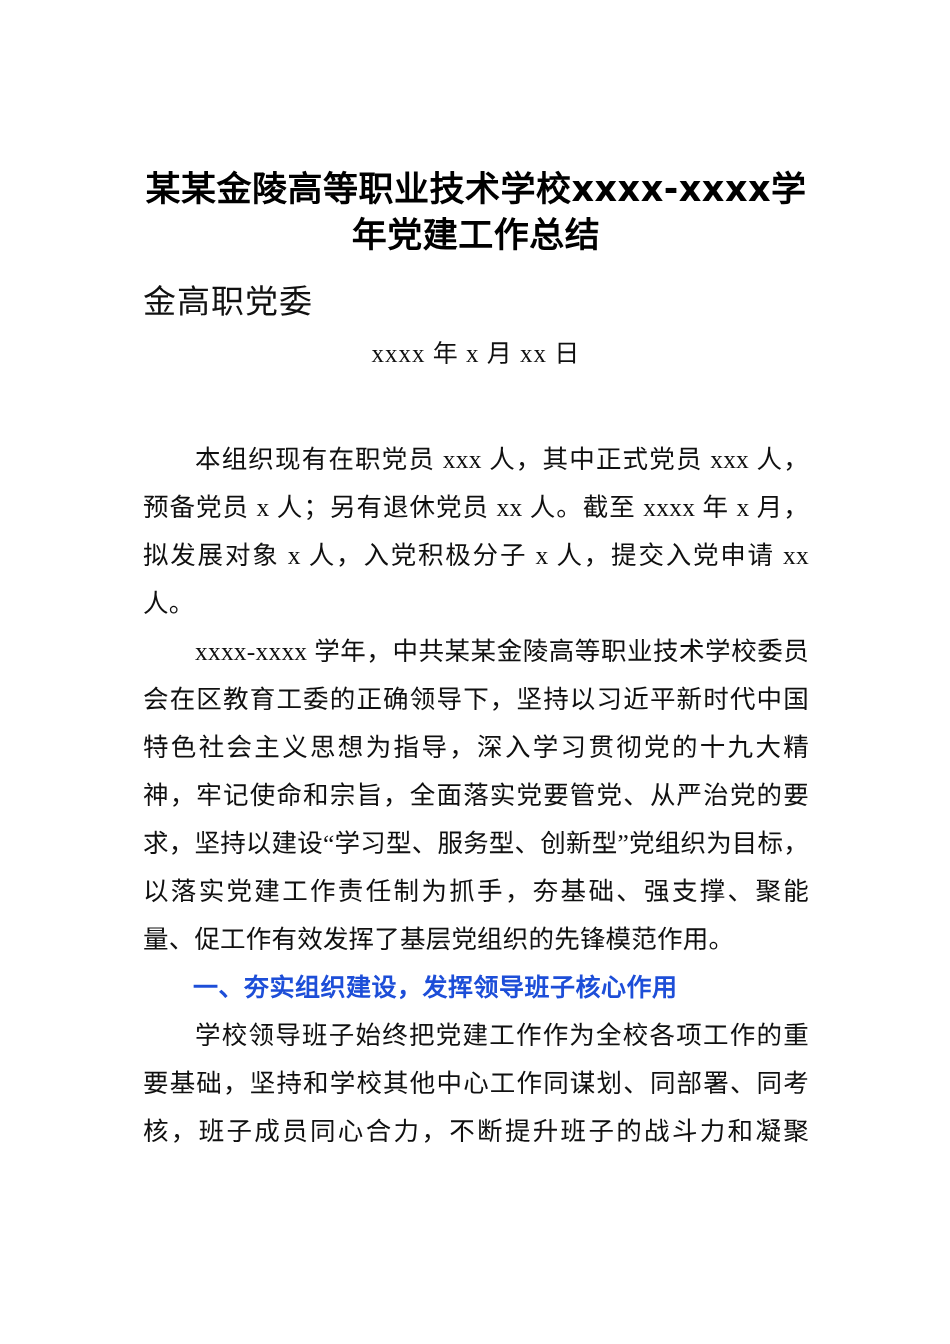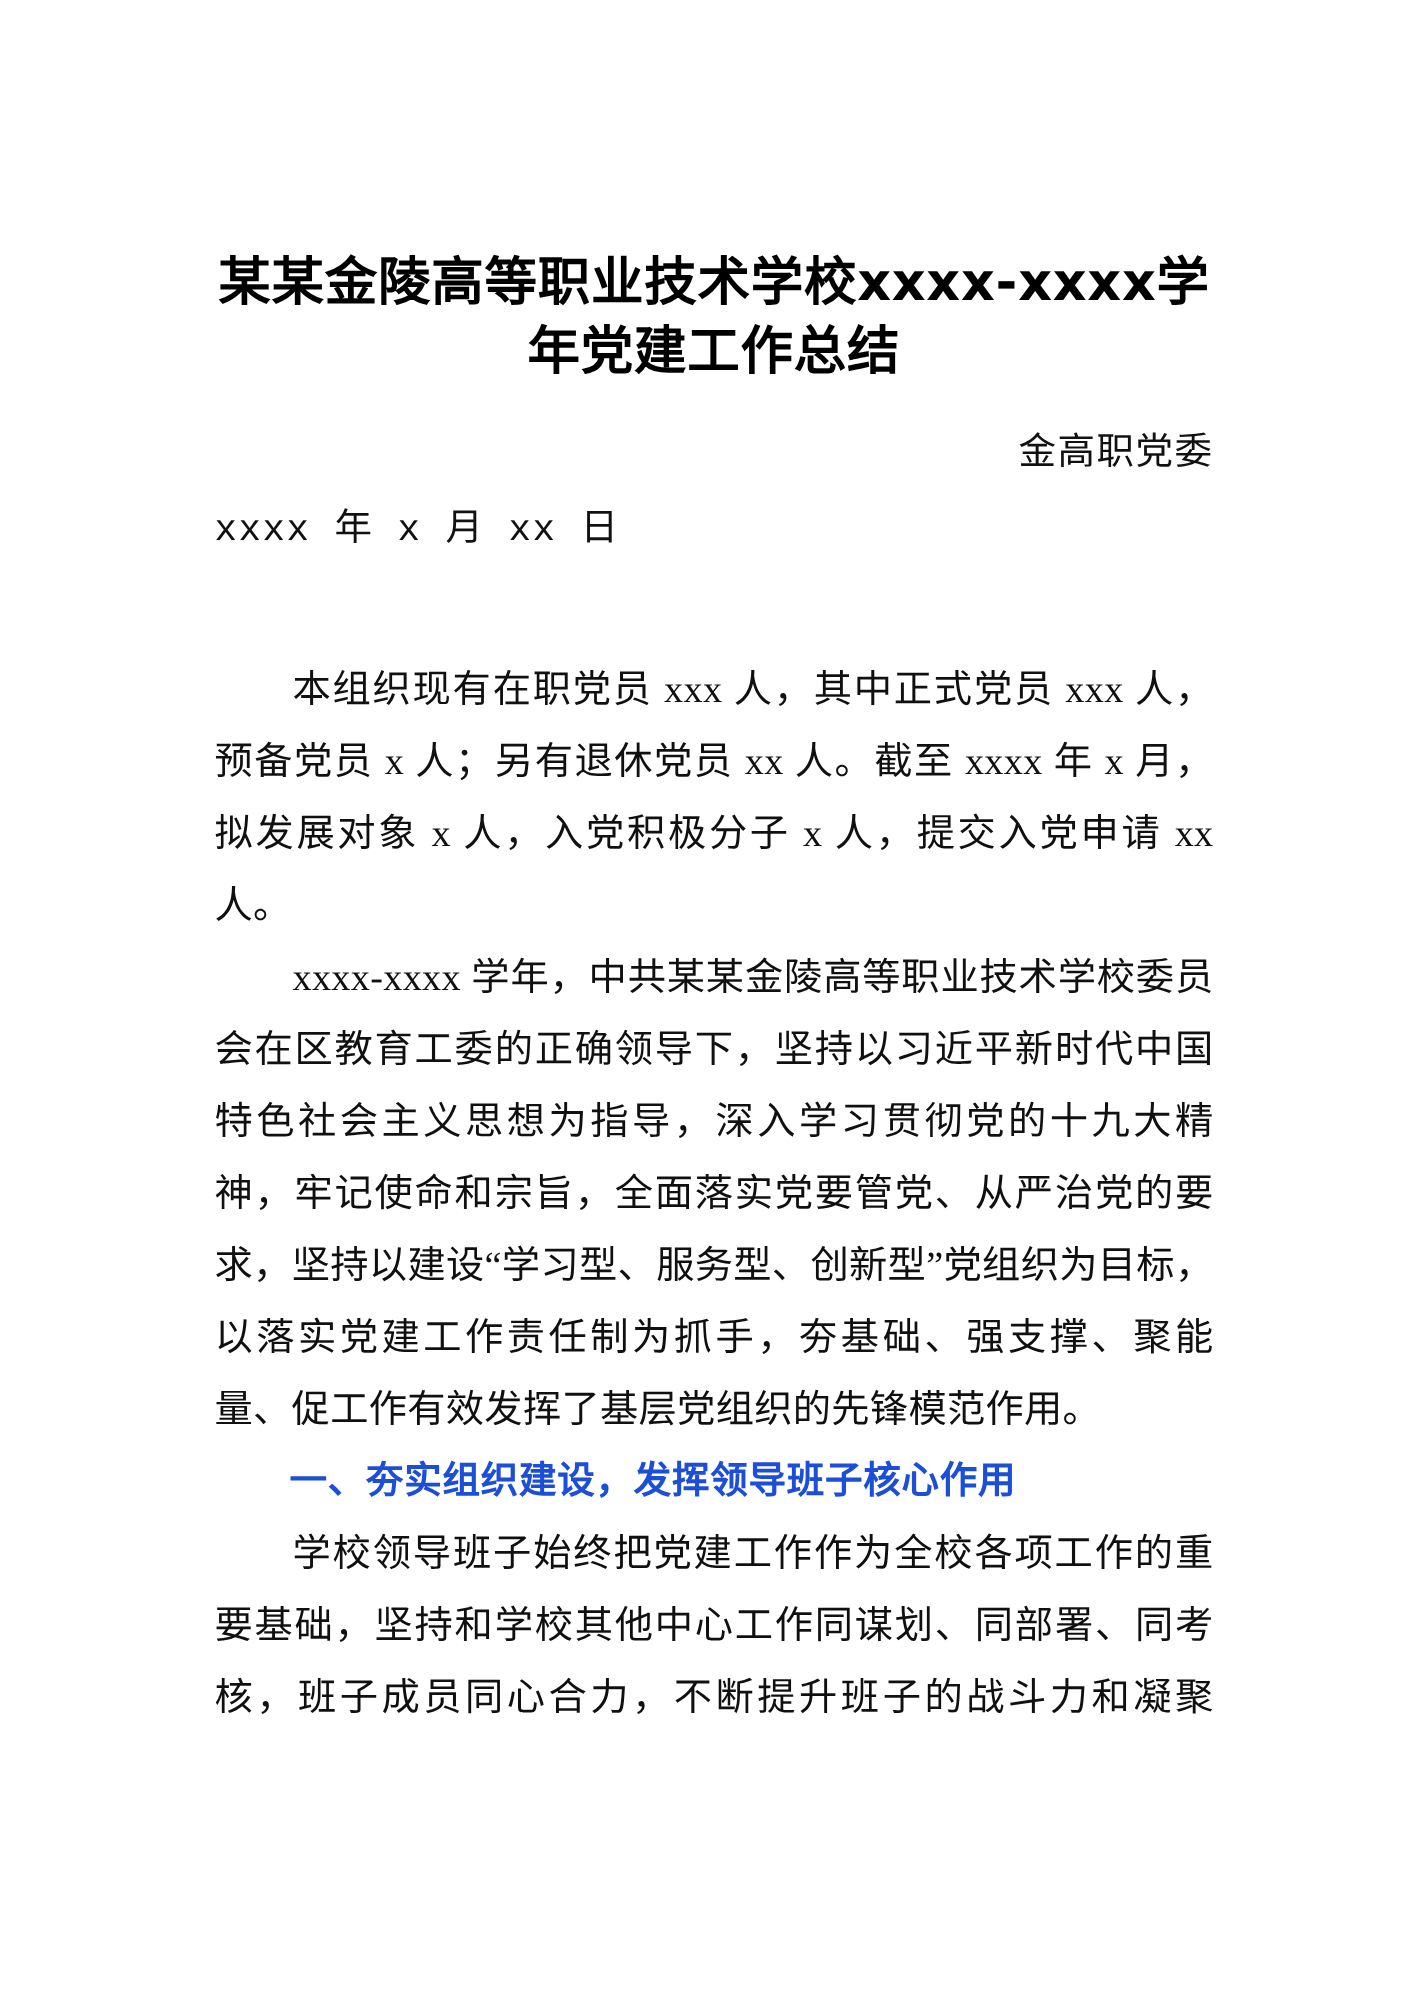--- a/index.html
+++ b/index.html
@@ -38,34 +38,34 @@
     text-align: center;
     letter-spacing: 0.5px;
     color: #000000;
     word-break: break-all;
   }
 
   .doc-subtitle {
     margin: 0;
     padding-top: 22px;
     font-family: "Liberation Serif", "DejaVu Serif", serif;
-    font-size: 25px;
+    font-size: 33px;
     line-height: 44px;
-    text-align: right;
+    text-align: left;
     color: #111111;
     letter-spacing: 1px;
   }
 
   .doc-date {
     margin: 0;
     padding-top: 8px;
-    font-family: Liberation Mono, monospace;
+    font-family: Liberation Serif, serif;
     font-size: 25px;
     line-height: 44px;
-    text-align: left;
+    text-align: center;
     color: #111111;
     letter-spacing: 1px;
   }
 
   
   .body-block {
     padding-top: 60px;
   }
 
   p.para {

